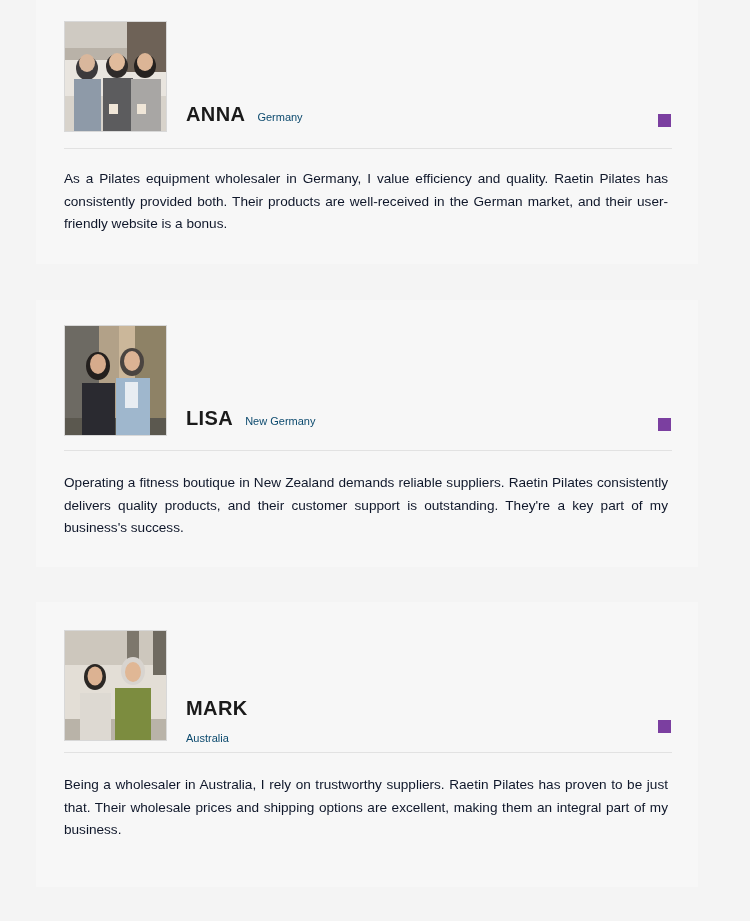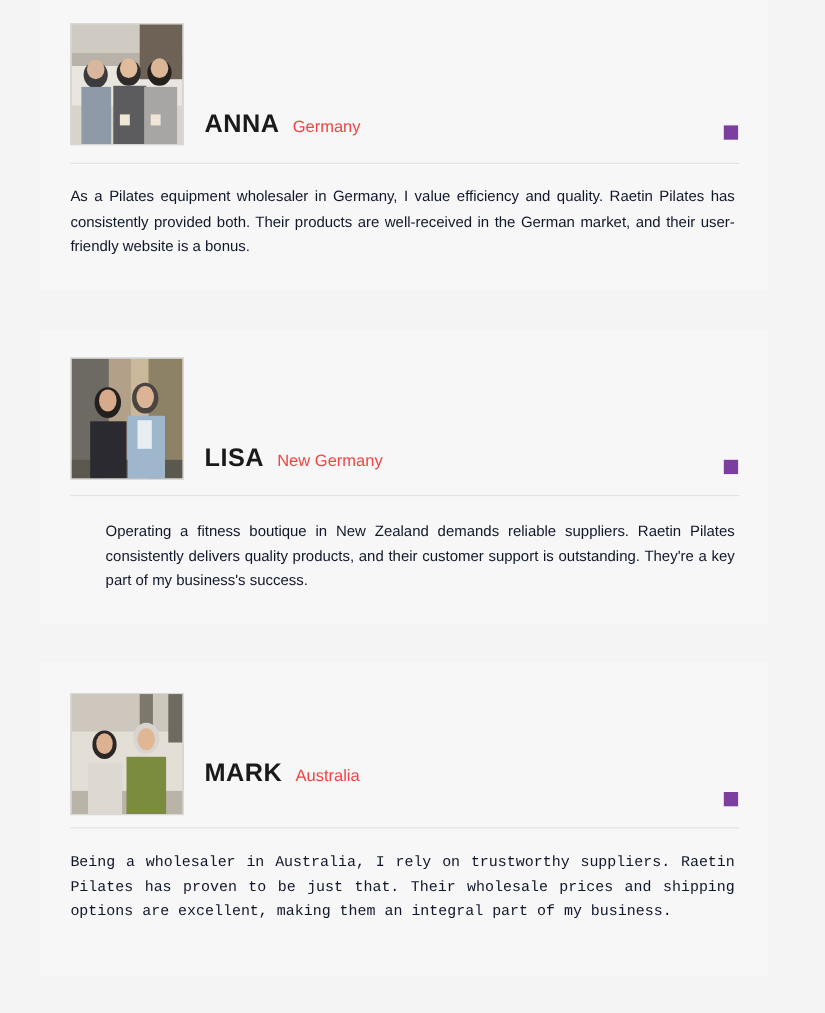--- a/index.html
+++ b/index.html
@@ -54,31 +54,31 @@
   .name-row {
     position: absolute;
     left: 150px;
     bottom: 18px;
     display: flex;
     align-items: baseline;
     gap: 12px;
   }
   .card-1 .name-row { bottom: 22px; }
   .card-2 .name-row { bottom: 20px; }
-  .card-3 .name-row { bottom: 36px; }
+  .card-3 .name-row { bottom: 8px; flex-direction: column; }
 
   .person-name {
-    font-size: 23px;
+    font-size: 20px;
     font-weight: bold;
     color: #1a1a1a;
     letter-spacing: 0.4px;
   }
   .person-country {
-    font-size: 15px;
-    color: #ef4444;
+    font-size: 11px;
+    color: #0c4a6e;
     font-weight: normal;
   }
 
   .square-marker {
     position: absolute;
     right: 27px;
     bottom: 21px;
     width: 13px;
     height: 13px;
     background: #7b3fa0;
@@ -99,22 +99,22 @@
   .quote {
     position: absolute;
     left: 28px;
     right: 30px;
     top: 168px;
     font-size: 13.6px;
     line-height: 22.6px;
     color: #0f172a;
     text-align: justify;
   }
-  .card-2 .quote { top: 172px; margin-left: 32px; }
-  .card-3 .quote { top: 172px; font-family: Liberation Mono, monospace; }
+  .card-2 .quote { top: 172px; }
+  .card-3 .quote { top: 172px; }
 </style>
 </head>
 <body>
 
 <div class="page">
 
   <div class="testimonial card-1">
     <div class="card-head">
       <div class="avatar">
         <svg viewBox="0 0 101 109" preserveAspectRatio="none">

